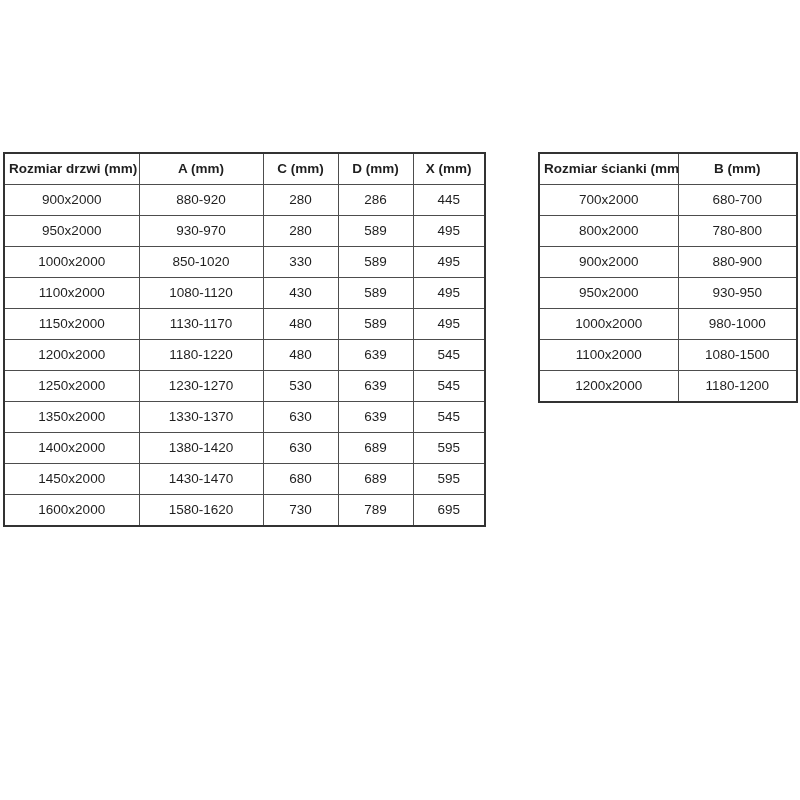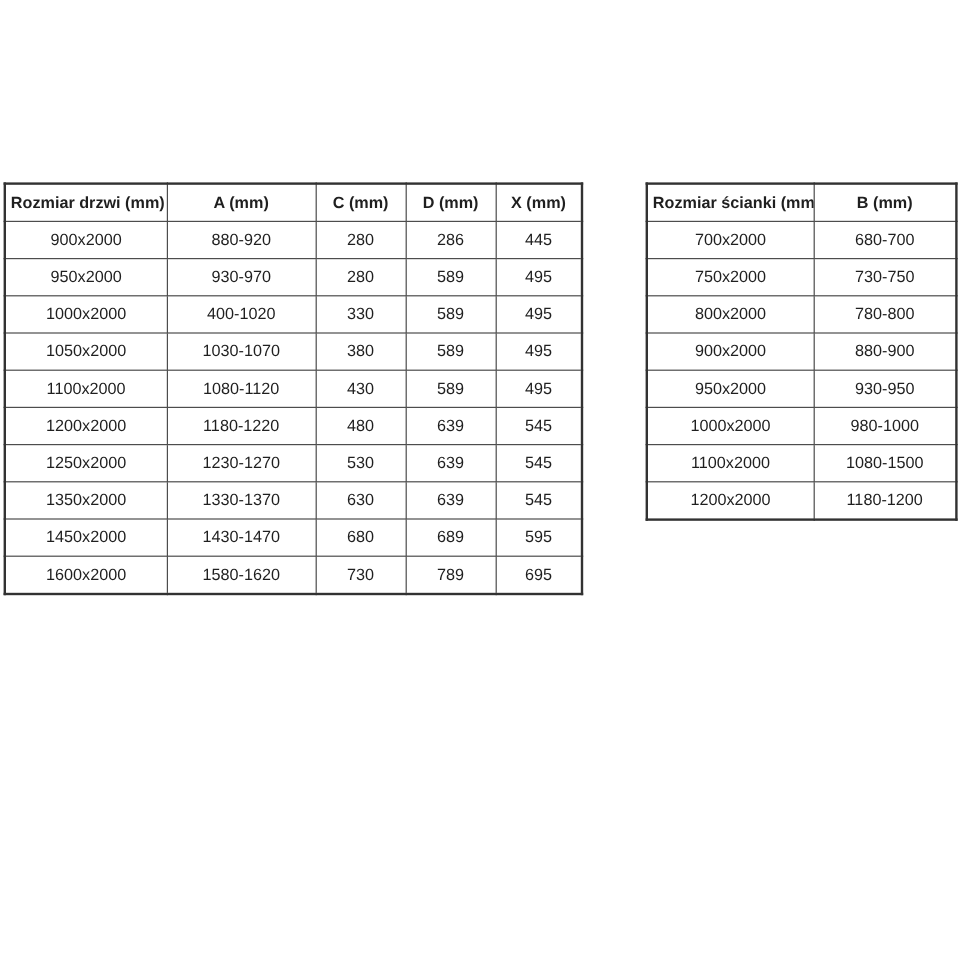--- a/index.html
+++ b/index.html
@@ -82,36 +82,36 @@
         </tr>
         <tr>
           <td>950x2000</td>
           <td>930-970</td>
           <td>280</td>
           <td>589</td>
           <td>495</td>
         </tr>
         <tr>
           <td>1000x2000</td>
-          <td>400-1020</td>
+          <td>850-1020</td>
           <td>330</td>
-          <td>589</td>
-          <td>495</td>
-        </tr>
-        <tr>
-          <td>1050x2000</td>
-          <td>1030-1070</td>
-          <td>380</td>
           <td>589</td>
           <td>495</td>
         </tr>
         <tr>
           <td>1100x2000</td>
           <td>1080-1120</td>
           <td>430</td>
+          <td>589</td>
+          <td>495</td>
+        </tr>
+        <tr>
+          <td>1150x2000</td>
+          <td>1130-1170</td>
+          <td>480</td>
           <td>589</td>
           <td>495</td>
         </tr>
         <tr>
           <td>1200x2000</td>
           <td>1180-1220</td>
           <td>480</td>
           <td>639</td>
           <td>545</td>
         </tr>
@@ -121,20 +121,27 @@
           <td>530</td>
           <td>639</td>
           <td>545</td>
         </tr>
         <tr>
           <td>1350x2000</td>
           <td>1330-1370</td>
           <td>630</td>
           <td>639</td>
           <td>545</td>
+        </tr>
+        <tr>
+          <td>1400x2000</td>
+          <td>1380-1420</td>
+          <td>630</td>
+          <td>689</td>
+          <td>595</td>
         </tr>
         <tr>
           <td>1450x2000</td>
           <td>1430-1470</td>
           <td>680</td>
           <td>689</td>
           <td>595</td>
         </tr>
         <tr>
           <td>1600x2000</td>
@@ -156,24 +163,20 @@
           <th>Rozmiar ścianki (mm)</th>
           <th>B (mm)</th>
         </tr>
     </thead>
     <tbody>
         <tr>
           <td>700x2000</td>
           <td>680-700</td>
         </tr>
         <tr>
-          <td>750x2000</td>
-          <td>730-750</td>
-        </tr>
-        <tr>
           <td>800x2000</td>
           <td>780-800</td>
         </tr>
         <tr>
           <td>900x2000</td>
           <td>880-900</td>
         </tr>
         <tr>
           <td>950x2000</td>
           <td>930-950</td>

